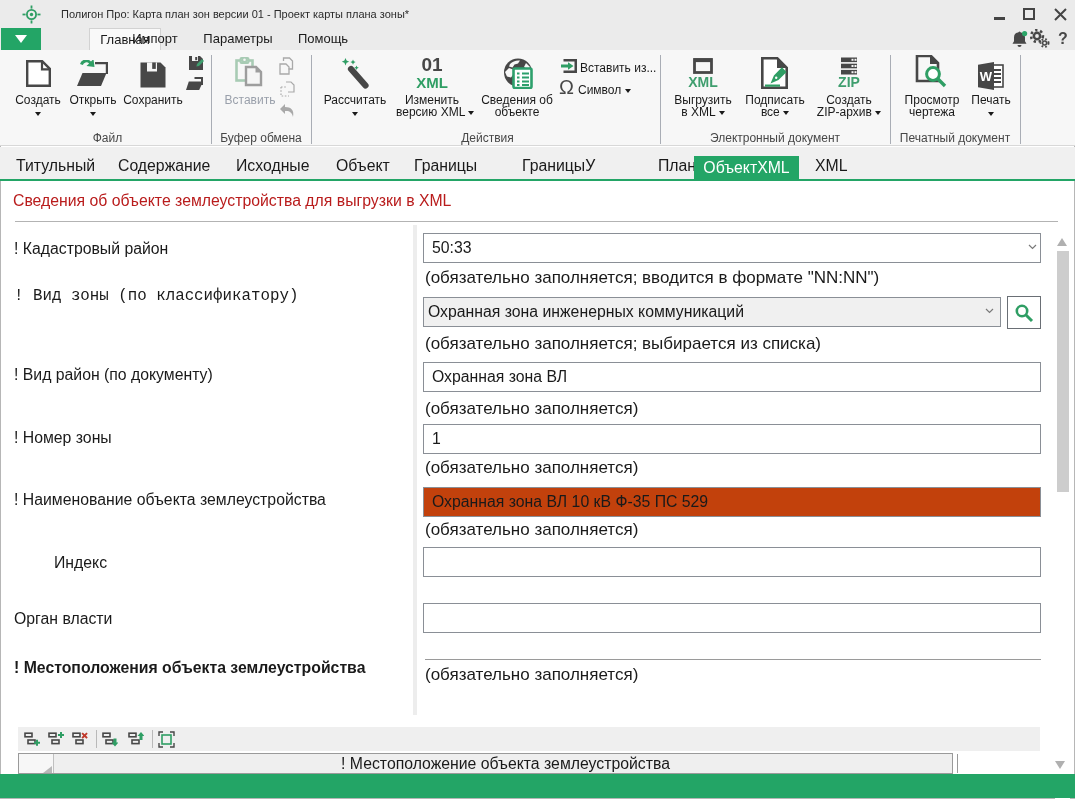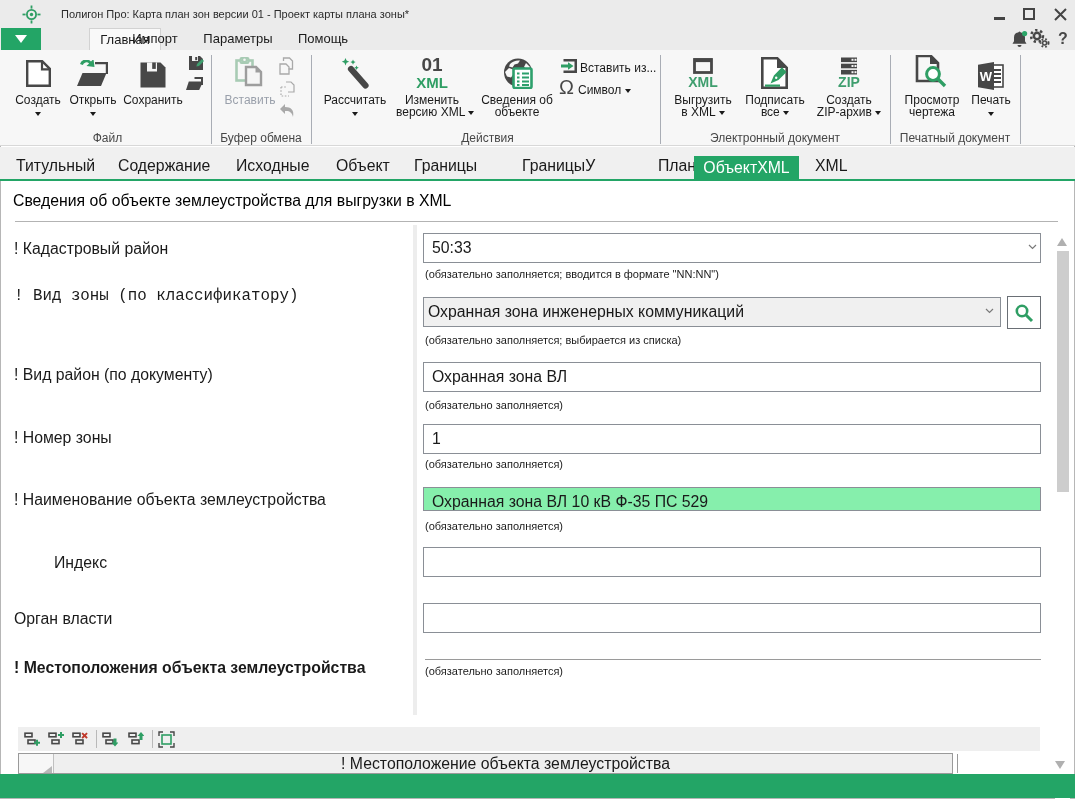--- a/index.html
+++ b/index.html
@@ -18,26 +18,26 @@
 .bigbtn{position:absolute;top:4px;text-align:center;font-size:12px;color:#1a1a1a;}
 .bigbtn .ic{height:38px;display:flex;align-items:center;justify-content:center;}
 .bigbtn .tx{line-height:12px;margin-top:2px;white-space:nowrap;}
 .arr{display:inline-block;width:0;height:0;border-left:3.5px solid transparent;border-right:3.5px solid transparent;border-top:4px solid #1a1a1a;vertical-align:middle;}
 .smtx{font-size:12px;color:#1a1a1a;}
 .doctabs{position:absolute;left:0;top:147px;right:0;height:32px;background:#f0f0f0;}
 .doctab{position:absolute;top:10px;font-size:15.8px;color:#1a1a1a;}
 .doctab-active{position:absolute;left:694px;top:9px;width:105px;height:23px;background:#23a566;color:#fff;font-size:15.8px;text-align:center;line-height:23px;}
 .greenline{position:absolute;left:0;top:179px;right:0;height:2px;background:#23a566;}
 .content{position:absolute;left:1px;top:181px;width:1073px;height:593px;background:#fff;}
-.hdr{position:absolute;left:12px;top:11px;font-size:15.8px;color:#000000;}
+.hdr{position:absolute;left:12px;top:11px;font-size:15.8px;color:#b91c1c;}
 .hdrline{position:absolute;left:14px;top:40px;width:1043px;height:1px;background:#b3b3b3;}
 .vdiv{position:absolute;left:412px;top:44px;width:4px;height:490px;background:#ededed;}
 .flabel{position:absolute;left:13px;font-size:15.8px;color:#1a1a1a;}
 .field{position:absolute;left:422px;width:618px;background:#fff;border:1px solid #8a8f96;font-size:15.8px;color:#1a1a1a;line-height:28px;padding-left:8px;}
-.hint{position:absolute;left:424px;font-size:11px;color:#1a1a1a;}
+.hint{position:absolute;left:424px;font-size:17px;color:#1a1a1a;}
 .chev{position:absolute;top:11px;width:9px;height:6px;}
 .sb{position:absolute;right:4px;top:41px;width:15px;height:592px;background:#fff;}
 .sb-thumb{position:absolute;left:1.5px;width:12px;background:#cdcdcd;}
 .tri-up{width:0;height:0;border-left:5px solid transparent;border-right:5px solid transparent;border-bottom:8px solid #b0b0b0;}
 .tri-dn{width:0;height:0;border-left:5px solid transparent;border-right:5px solid transparent;border-top:8px solid #b0b0b0;}
 .btoolbar{position:absolute;left:18px;top:727px;width:1022px;height:24px;background:#efefef;}
 .btb-sep{position:absolute;top:3px;width:1px;height:18px;background:#b9b9b9;}
 .thead{position:absolute;left:18px;top:753px;width:935px;height:21px;background:#efefef;border:1px solid #9a9a9a;}
 .statusbar{position:absolute;left:0;top:774px;right:0;height:24px;background:#23a566;}
 .winbtn{position:absolute;top:0;height:28px;color:#444;}
@@ -339,21 +339,21 @@
 
   <div class="flabel" style="top:185px;">! Вид район (по документу)</div>
   <div class="field" style="top:181px;height:30px;">Охранная зона ВЛ</div>
   <div class="hint" style="top:218px;">(обязательно заполняется)</div>
 
   <div class="flabel" style="top:248px;">! Номер зоны</div>
   <div class="field" style="top:243px;height:30px;">1</div>
   <div class="hint" style="top:277px;">(обязательно заполняется)</div>
 
   <div class="flabel" style="top:310px;">! Наименование объекта землеустройства</div>
-  <div class="field" style="top:306px;height:24px;background:#86efac;">Охранная зона ВЛ 10 кВ Ф-35 ПС 529</div>
+  <div class="field" style="top:306px;height:30px;background:#c2410c;">Охранная зона ВЛ 10 кВ Ф-35 ПС 529</div>
   <div class="hint" style="top:339px;">(обязательно заполняется)</div>
 
   <div class="flabel" style="top:373px;margin-left:40px;">Индекс</div>
   <div class="field" style="top:366px;height:30px;"></div>
 
   <div class="flabel" style="top:429px;">Орган власти</div>
   <div class="field" style="top:422px;height:30px;"></div>
 
   <div class="flabel" style="top:478px;font-weight:bold;">! Местоположения объекта землеустройства</div>
   <div class="abs" style="left:424px;top:478px;width:616px;height:1px;background:#9a9a9a;"></div>

